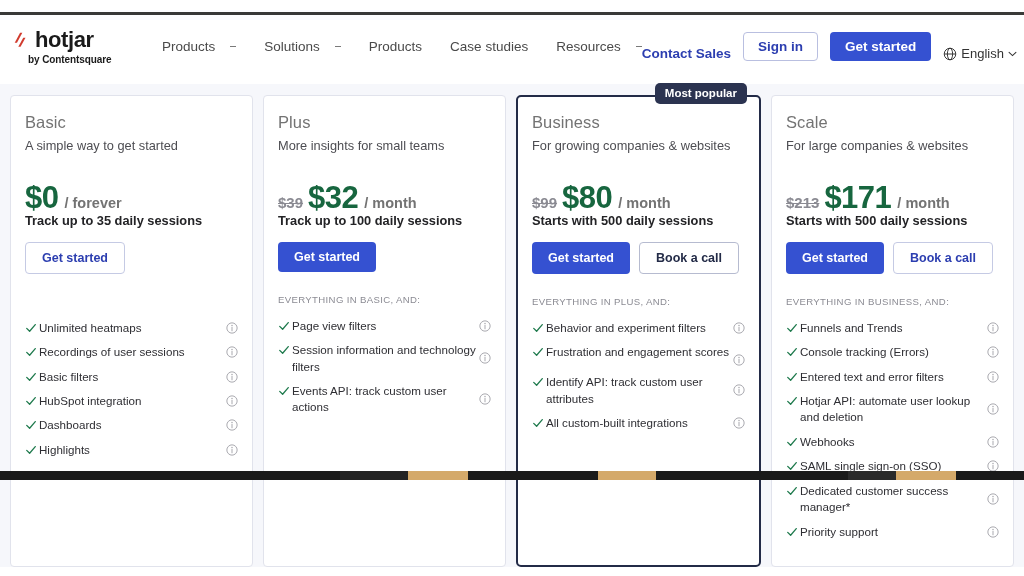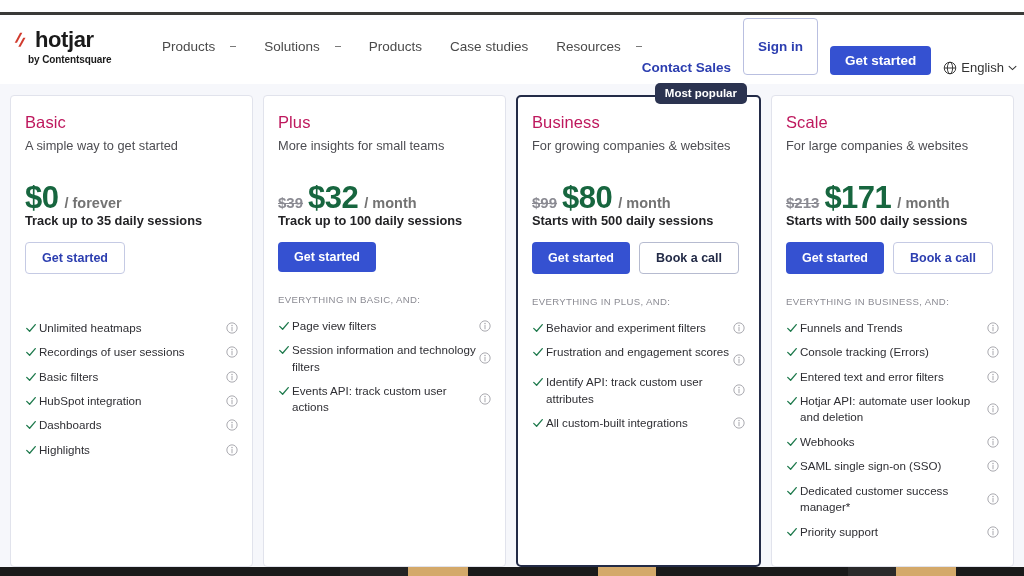--- a/index.html
+++ b/index.html
@@ -4,21 +4,21 @@
 <style>
   * { box-sizing: border-box; margin: 0; padding: 0; }
   html, body {
     width: 1024px; height: 576px;
     font-family: "Liberation Sans", sans-serif;
     background: #ffffff;
     overflow: hidden;
   }
   #page {
     position: relative;
-    width: 1024px; height: 576px;
+    width: 1024px; height: 480px;
     background: #ffffff;
   }
 
   
   .top-rail {
     position: absolute; top: 12px; left: 0;
     width: 1024px; height: 3px;
     background: #3a3a38;
   }
   .bottom-rail {
@@ -74,21 +74,21 @@
     display: flex; align-items: flex-end; gap: 12px;
   }
   .contact-sales {
     font-size: 13.5px; color: #2c3eb0; font-weight: bold;
     cursor: pointer; white-space: nowrap;
   }
   .btn-signin {
     font-size: 13.5px; color: #2c3eb0; font-weight: bold;
     border: 1px solid #b9bfe0; border-radius: 4px;
     background: #fff;
-    padding: 20px 14px; cursor: pointer; white-space: nowrap;
+    padding: 6px 14px; cursor: pointer; white-space: nowrap;
   }
   .btn-getstarted-nav {
     font-size: 13.5px; color: #ffffff; font-weight: bold;
     background: #3551d1; border: none; border-radius: 4px;
     padding: 7px 15px; cursor: pointer; white-space: nowrap;
   }
   .lang {
     display: flex; align-items: center; gap: 4px;
     font-size: 13px; color: #333; cursor: pointer; white-space: nowrap;
   }
@@ -123,21 +123,21 @@
     background: #2b3350;
     color: #ffffff;
     font-size: 11.5px;
     font-weight: bold;
     padding: 4px 10px 5px 10px;
     border-radius: 5px;
     white-space: nowrap;
   }
 
   .plan-name {
-    font-size: 16.5px; color: #be185d; font-weight: normal;
+    font-size: 16.5px; color: #737373; font-weight: normal;
     letter-spacing: 0.1px;
   }
   .plan-tag {
     font-size: 12.8px; color: #4d4d52;
     margin-top: 6px; line-height: 1.3;
   }
 
   .price-row {
     display: flex; align-items: baseline;
     margin-top: 27px;

